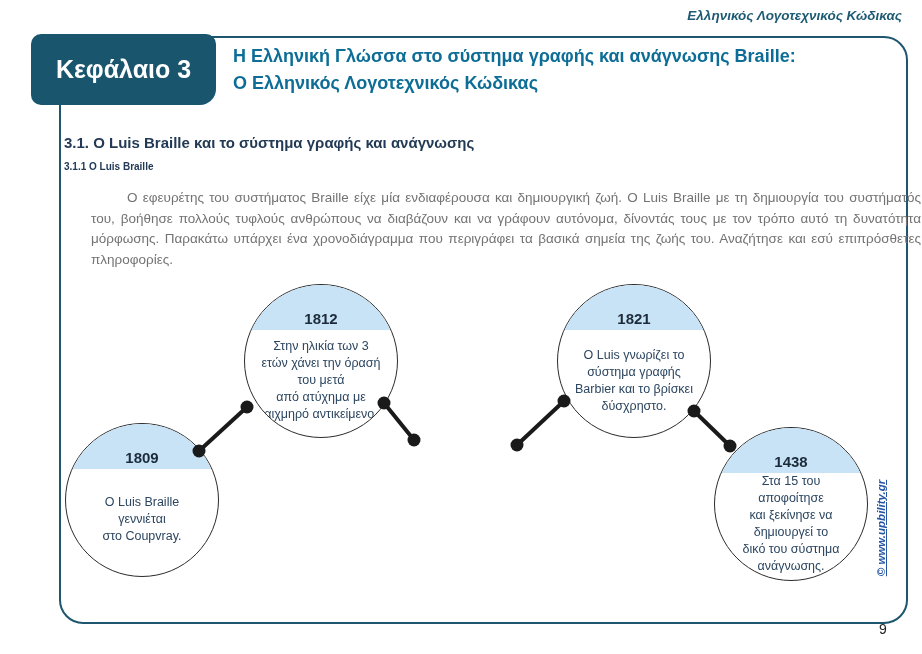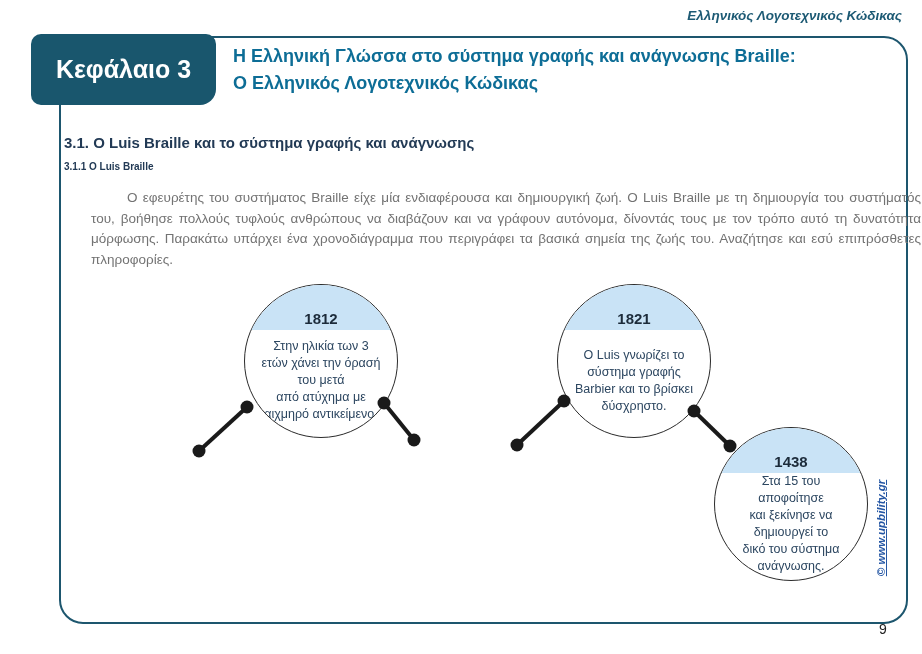--- a/index.html
+++ b/index.html
@@ -100,20 +100,26 @@
 
 <div class="chapter-title pre">Η Ελληνική Γλώσσα στο σύστημα γραφής και ανάγνωσης Braille:
 Ο Ελληνικός Λογοτεχνικός Κώδικας</div>
 
 <div class="section-heading">3.1. Ο Luis Braille και το σύστημα γραφής και ανάγνωσης</div>
 <div class="subsection-heading">3.1.1 Ο Luis Braille</div>
 <div class="body-paragraph">Ο εφευρέτης του συστήματος Braille είχε μία ενδιαφέρουσα και δημιουργική ζωή. Ο Luis Braille με τη δημιουργία του συστήματός του, βοήθησε πολλούς τυφλούς ανθρώπους να διαβάζουν και να γράφουν αυτόνομα, δίνοντάς τους με τον τρόπο αυτό τη δυνατότητα μόρφωσης. Παρακάτω υπάρχει ένα χρονοδιάγραμμα που περιγράφει τα βασικά σημεία της ζωής του. Αναζήτησε και εσύ επιπρόσθετες πληροφορίες.</div>
 
 <div class="timeline">
 
+  <div class="event-circle c1">
+    <div class="event-cap">1809</div>
+    <div class="event-text pre">Ο Luis Braille
+γεννιέται
+στο Coupvray.</div>
+  </div>
 
   <div class="event-circle c2">
     <div class="event-cap">1812</div>
     <div class="event-text pre">Στην ηλικία των 3
 ετών χάνει την όρασή
 του μετά
 από ατύχημα με
 αιχμηρό αντικείμενο.</div>
   </div>
 

